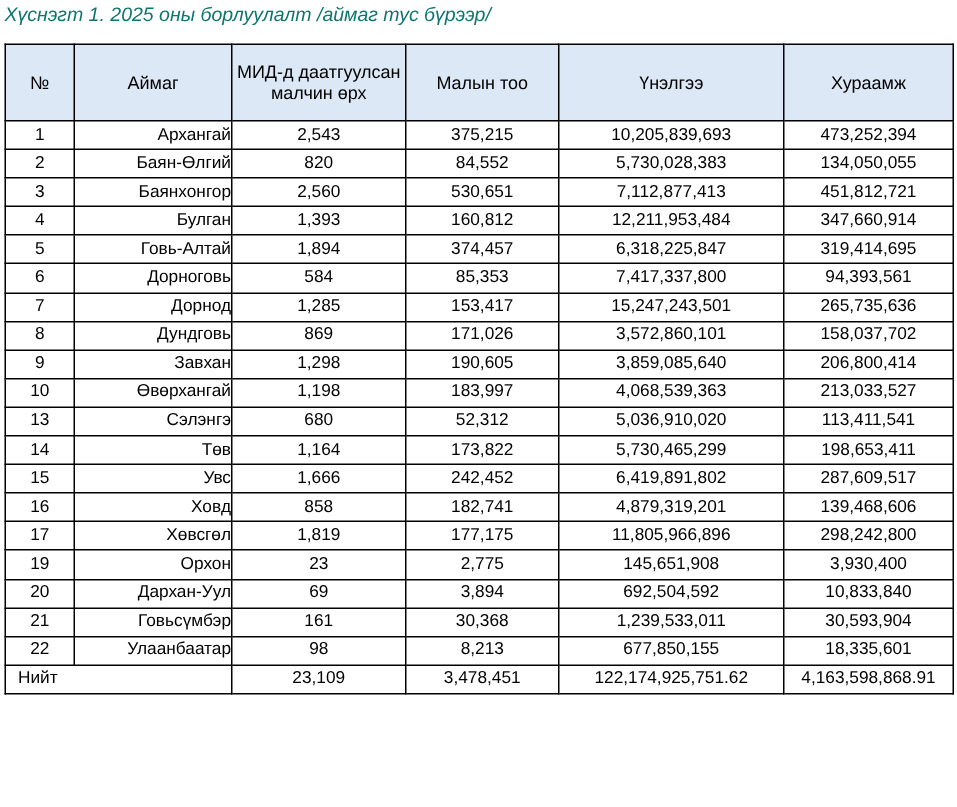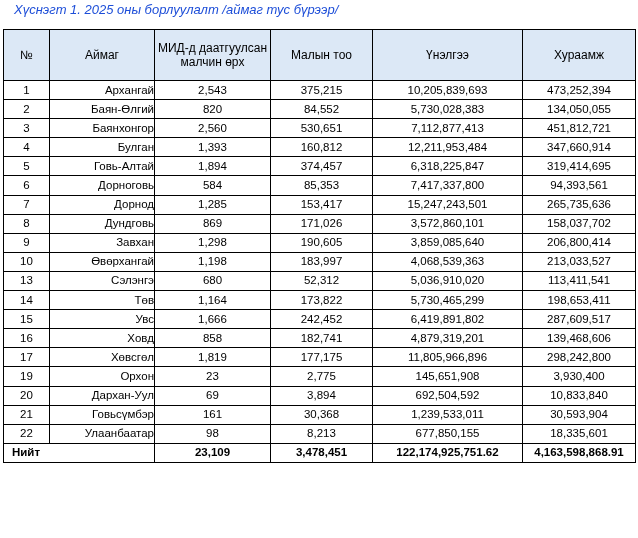--- a/index.html
+++ b/index.html
@@ -1,24 +1,24 @@
 <!DOCTYPE html>
 <html><head>
 <meta charset="utf-8">
 <style>
   html, body { margin:0; padding:0; background:#ffffff; }
   body { width:638px; height:538px; position:relative; overflow:hidden;
          font-family:"Liberation Sans", sans-serif; color:#000; }
-  .caption { position:absolute; left:14px; top:2px; font-size:13px; font-style:italic; color:#1d4ed8; }
+  .caption { position:absolute; left:3px; top:2px; font-size:13px; font-style:italic; color:#0f766e; }
   table { position:absolute; left:3px; top:29px; border-collapse:collapse; width:632px; table-layout:fixed; font-size:11.5px; }
   th, td { border:1px solid #000; padding:0; text-align:center; }
   th { background:#dce8f6; font-weight:normal; height:50px; line-height:14px; font-size:12px; }
   td { height:18.1px; line-height:17px; }
   td.name { text-align:right; padding-left:5px; }
-  tr.total td { font-weight:bold; }
+  tr.total td { font-weight:normal; }
   tr.total td.label { text-align:left; padding-left:8px; }
 </style>
 </head>
 <body>
 
 <div class="caption">Хүснэгт 1. 2025 оны борлуулалт /аймаг тус бүрээр/</div>
 
 <table>
   <colgroup>
     <col style="width:46px">

